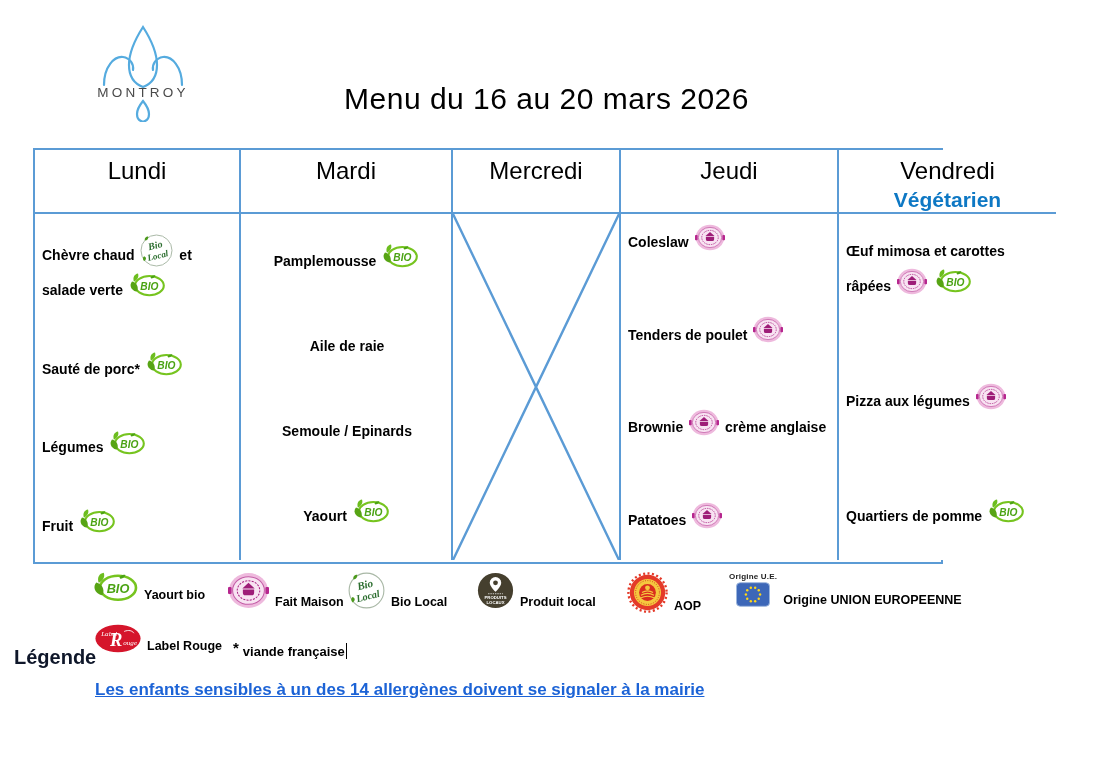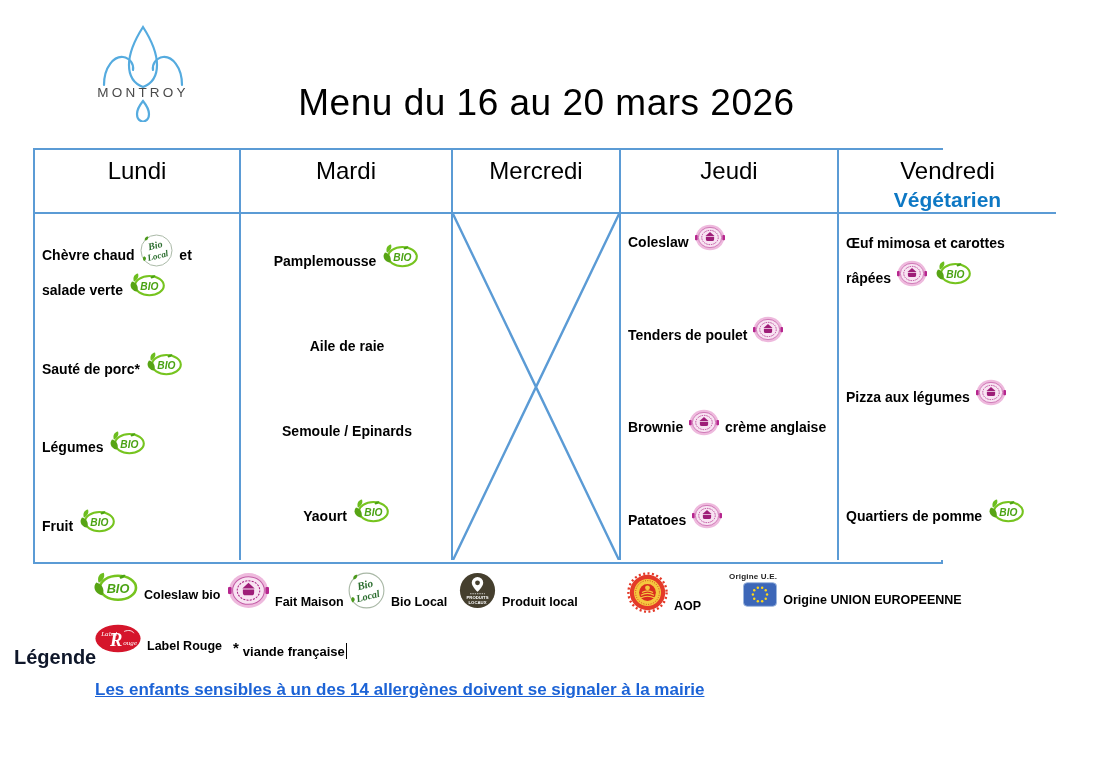--- a/index.html
+++ b/index.html
@@ -5,21 +5,21 @@
   html,body{margin:0;padding:0;}
   body{
     width:1107px;height:769px;background:#ffffff;position:relative;overflow:hidden;
     font-family:"Liberation Sans",sans-serif;color:#000;
   }
   .page{position:absolute;inset:0;}
   
   .logo{position:absolute;left:93px;top:22px;width:100px;height:100px;}
   
   .title{position:absolute;left:33px;top:82px;width:1027px;text-align:center;
-         font-size:37px;font-weight:400;color:#000;letter-spacing:0.5px;}
+         font-size:30px;font-weight:400;color:#000;letter-spacing:0.5px;}
   
   .menu-table{
     position:absolute;left:33px;top:148px;width:910px;height:416px;box-sizing:border-box;
     border:2px solid #5b9bd5;display:grid;
     grid-template-columns:206px 212px 168px 218px 217px;
     grid-template-rows:64px 346px;
   }
   .hdr-cell{
     box-sizing:border-box;border-right:2px solid #5b9bd5;border-bottom:2px solid #5b9bd5;
     text-align:center;padding-top:7px;font-size:24px;line-height:1.2;background:#fff;
@@ -28,30 +28,30 @@
   .hdr-sub{font-size:21px;font-weight:bold;color:#0e78c4;margin-top:1px;}
   .day-cell{
     box-sizing:border-box;border-right:2px solid #5b9bd5;position:relative;
     display:flex;flex-direction:column;justify-content:space-between;
     padding-left:7px;padding-right:5px;background:#fff;
   }
   .day-cell:last-child{border-right:none;}
   .dc0{padding-top:24px;padding-bottom:16px;}
   .dc1{padding-top:30px;padding-bottom:26px;align-items:center;}
   .dc3{padding-top:11px;padding-bottom:22px;gap:9px;}
-  .dc4{padding-top:12px;padding-bottom:26px;gap:21px;}
+  .dc4{padding-top:20px;padding-bottom:26px;gap:21px;}
   .menu-item{font-weight:bold;font-size:14px;line-height:35px;color:#000;}
   .ic{display:inline-block;vertical-align:middle;position:relative;top:-6px;margin:0 2px;}
   .ic svg{display:block;}
   .cross{position:absolute;inset:0;width:100%;height:100%;}
   
   .legend{position:absolute;left:0;top:560px;width:1107px;height:209px;}
   .lg-item{position:absolute;top:12px;display:flex;align-items:flex-end;gap:6px;}
   .lg-label{font-size:12.5px;font-weight:bold;white-space:nowrap;padding-bottom:4px;color:#000;}
-  .eu-wrap{display:flex;flex-direction:column;align-items:flex-end;}
+  .eu-wrap{display:flex;flex-direction:column;align-items:center;}
   .eu-caption{font-size:8px;font-weight:bold;color:#222;margin-bottom:1px;letter-spacing:0.2px;}
   .legende-heading{position:absolute;left:14px;top:86px;font-size:20px;font-weight:bold;color:#0f172a;}
   .lr-item{top:64px;}
   .note{position:absolute;left:233px;top:79px;font-size:13px;font-weight:bold;color:#000;white-space:nowrap;text-align:center;}
   .note .star{font-size:15px;vertical-align:3px;margin-right:4px;}
   .text-caret{display:inline-block;width:1.5px;height:16px;background:#000;vertical-align:-3px;margin-left:1px;}
   .allergy-link{position:absolute;left:95px;top:120px;font-size:17px;font-weight:bold;
     color:#1c63d6;text-decoration:underline;cursor:pointer;white-space:nowrap;}
 </style>
 </head>
@@ -220,21 +220,21 @@
   <div class="legend">
 
     <div class="lg-item" style="left:92px">
       <span class="ic-lg"><svg width="46" height="30" viewBox="0 0 60 40">
             <ellipse cx="34" cy="21" rx="24" ry="16" fill="#fff" stroke="#76c41f" stroke-width="3.5"></ellipse>
     <text x="34" y="27.5" text-anchor="middle" font-family="Liberation Sans, sans-serif" font-size="17" font-weight="bold" font-style="italic" fill="#4ba314">BIO</text>
     <path d="M12,31 C3,28 0,20 5,14 C13,16 16,23 14,30 Z" fill="#57a414"></path>
     <path d="M8,14 C6,7 9,2 15,1 C17,6 14,12 9,14 Z" fill="#6cbd1e"></path>
     <path d="M36,7 C38,4 41,3 44,4 C43,7 40,9 37,9 Z" fill="#4ba314"></path>
           </svg></span>
-      <span class="lg-label">Coleslaw bio</span>
+      <span class="lg-label">Yaourt bio</span>
     </div>
     <div class="lg-item" style="left:228px">
       <span class="ic-lg"><svg width="41" height="37" viewBox="0 0 40 36">
             <ellipse cx="20" cy="18" rx="19" ry="17" fill="#eeb9dd"></ellipse>
     <ellipse cx="20" cy="18" rx="15.5" ry="13.5" fill="#f8e3f2" stroke="#c35ca6" stroke-width="1"></ellipse>
     <ellipse cx="20" cy="18" rx="11" ry="9.5" fill="none" stroke="#a82181" stroke-width="1" stroke-dasharray="2 1.2"></ellipse>
     <path d="M20,10.5 L26,16 H14 Z" fill="#9e1d78"></path>
     <path d="M14.5,17 h11 v3.2 a2.5,2.5 0 0 1 -2.5,2.5 h-6 a2.5,2.5 0 0 1 -2.5,-2.5 Z" fill="#9e1d78"></path>
     <rect x="0" y="14.5" width="3.5" height="7" rx="1" fill="#b6268e"></rect>
     <rect x="36.5" y="14.5" width="3.5" height="7" rx="1" fill="#b6268e"></rect>
@@ -246,21 +246,21 @@
             <circle cx="20" cy="20" r="18.8" fill="#fff" stroke="#a9b8a6" stroke-width="1.2"></circle>
     <g transform="rotate(-14 20 20)" fill="#2c6e2f" font-family="Liberation Serif, serif" font-style="italic" font-weight="bold">
       <text x="20" y="17.5" font-size="12" text-anchor="middle">Bio</text>
       <text x="20" y="30" font-size="11" text-anchor="middle">Local</text>
     </g>
     <path d="M6,8 C5,5 7,3 10,3 C10,6 9,8 6,8 Z" fill="#4c9a1c"></path>
     <path d="M5,33 C3,31 3,28 5,27 C8,28 8,31 5,33 Z" fill="#4c9a1c"></path>
           </svg></span>
       <span class="lg-label">Bio Local</span>
     </div>
-    <div class="lg-item" style="left:459px">
+    <div class="lg-item" style="left:477px">
       <span class="ic-lg"><svg width="37" height="37" viewBox="0 0 40 40">
             <circle cx="20" cy="20" r="19" fill="#453f2e"></circle>
     <path d="M20,5.5 a6.2,6.2 0 0 1 6.2,6.2 C26.2,16 20,21.5 20,21.5 C20,21.5 13.8,16 13.8,11.7 A6.2,6.2 0 0 1 20,5.5 Z" fill="#fff"></path>
     <circle cx="20" cy="11.7" r="2.6" fill="#453f2e"></circle>
     <path d="M12,23.5 h16" stroke="#fff" stroke-width="0.8" stroke-dasharray="1.5 1"></path>
     <g fill="#fff" font-family="Liberation Sans, sans-serif" font-weight="bold" text-anchor="middle">
       <text x="20" y="29" font-size="4.6">PRODUITS</text>
       <text x="20" y="34.5" font-size="4.6">LOCAUX</text>
     </g>
           </svg></span>

